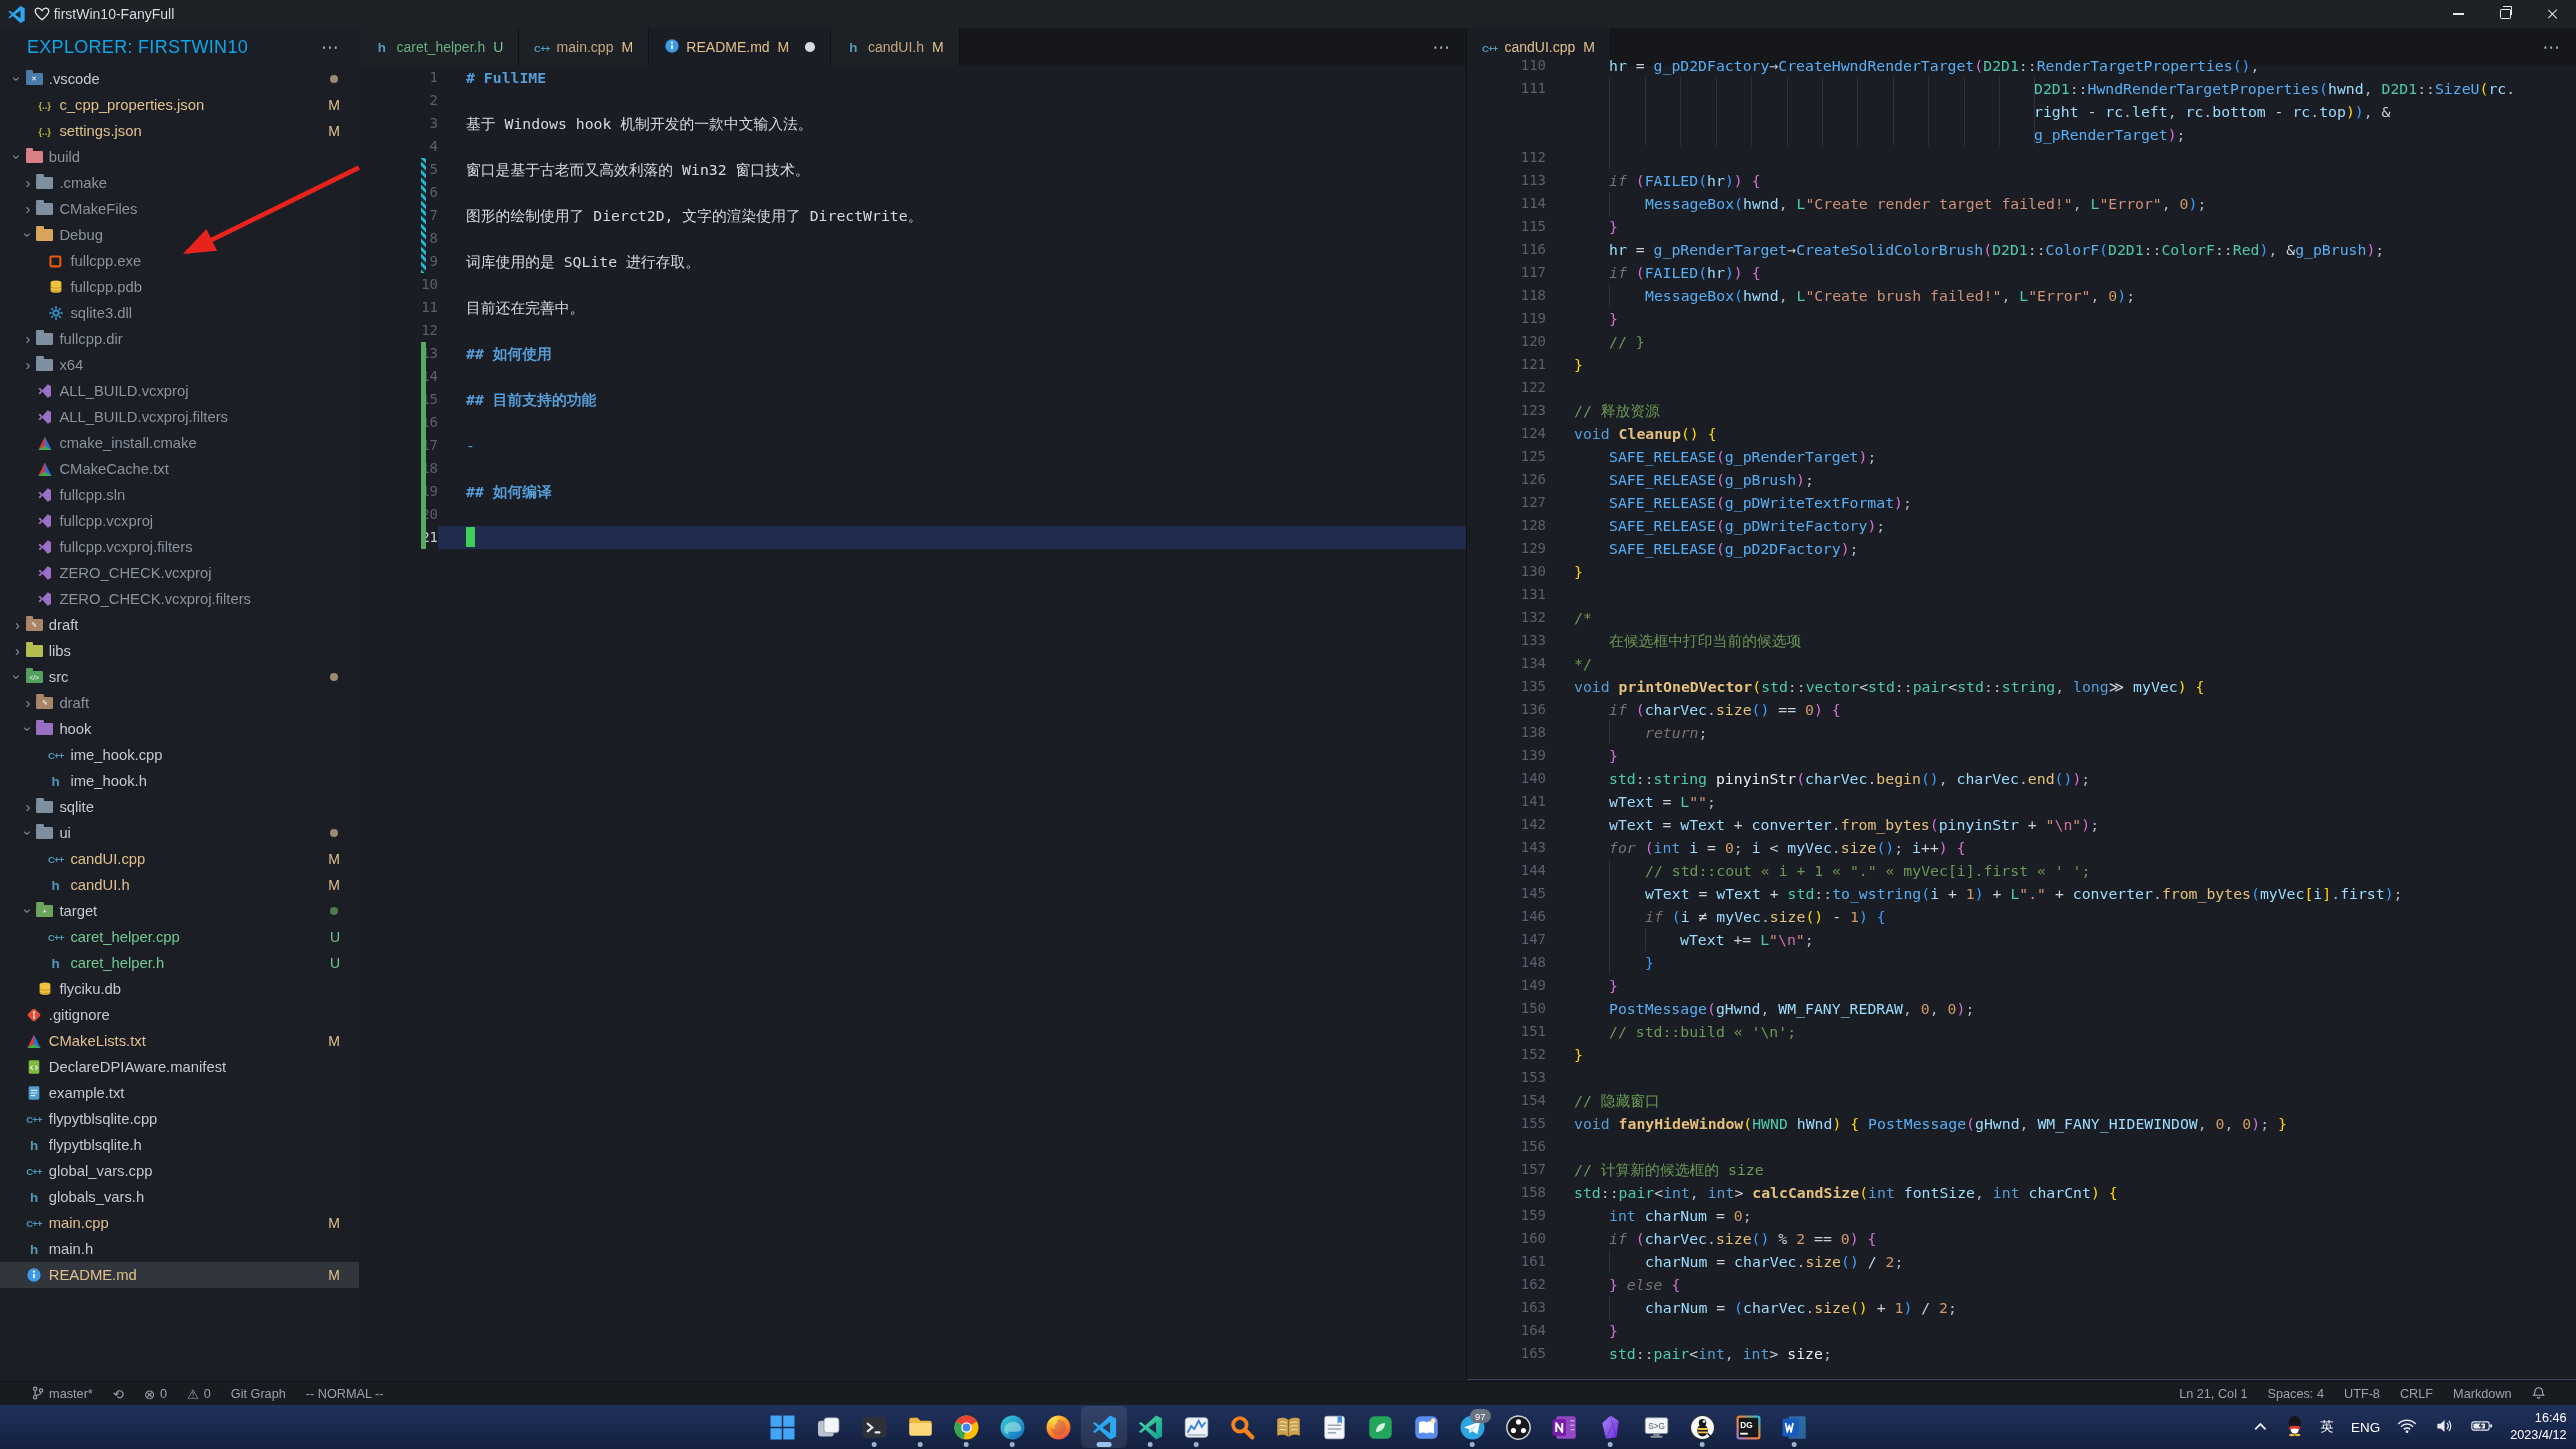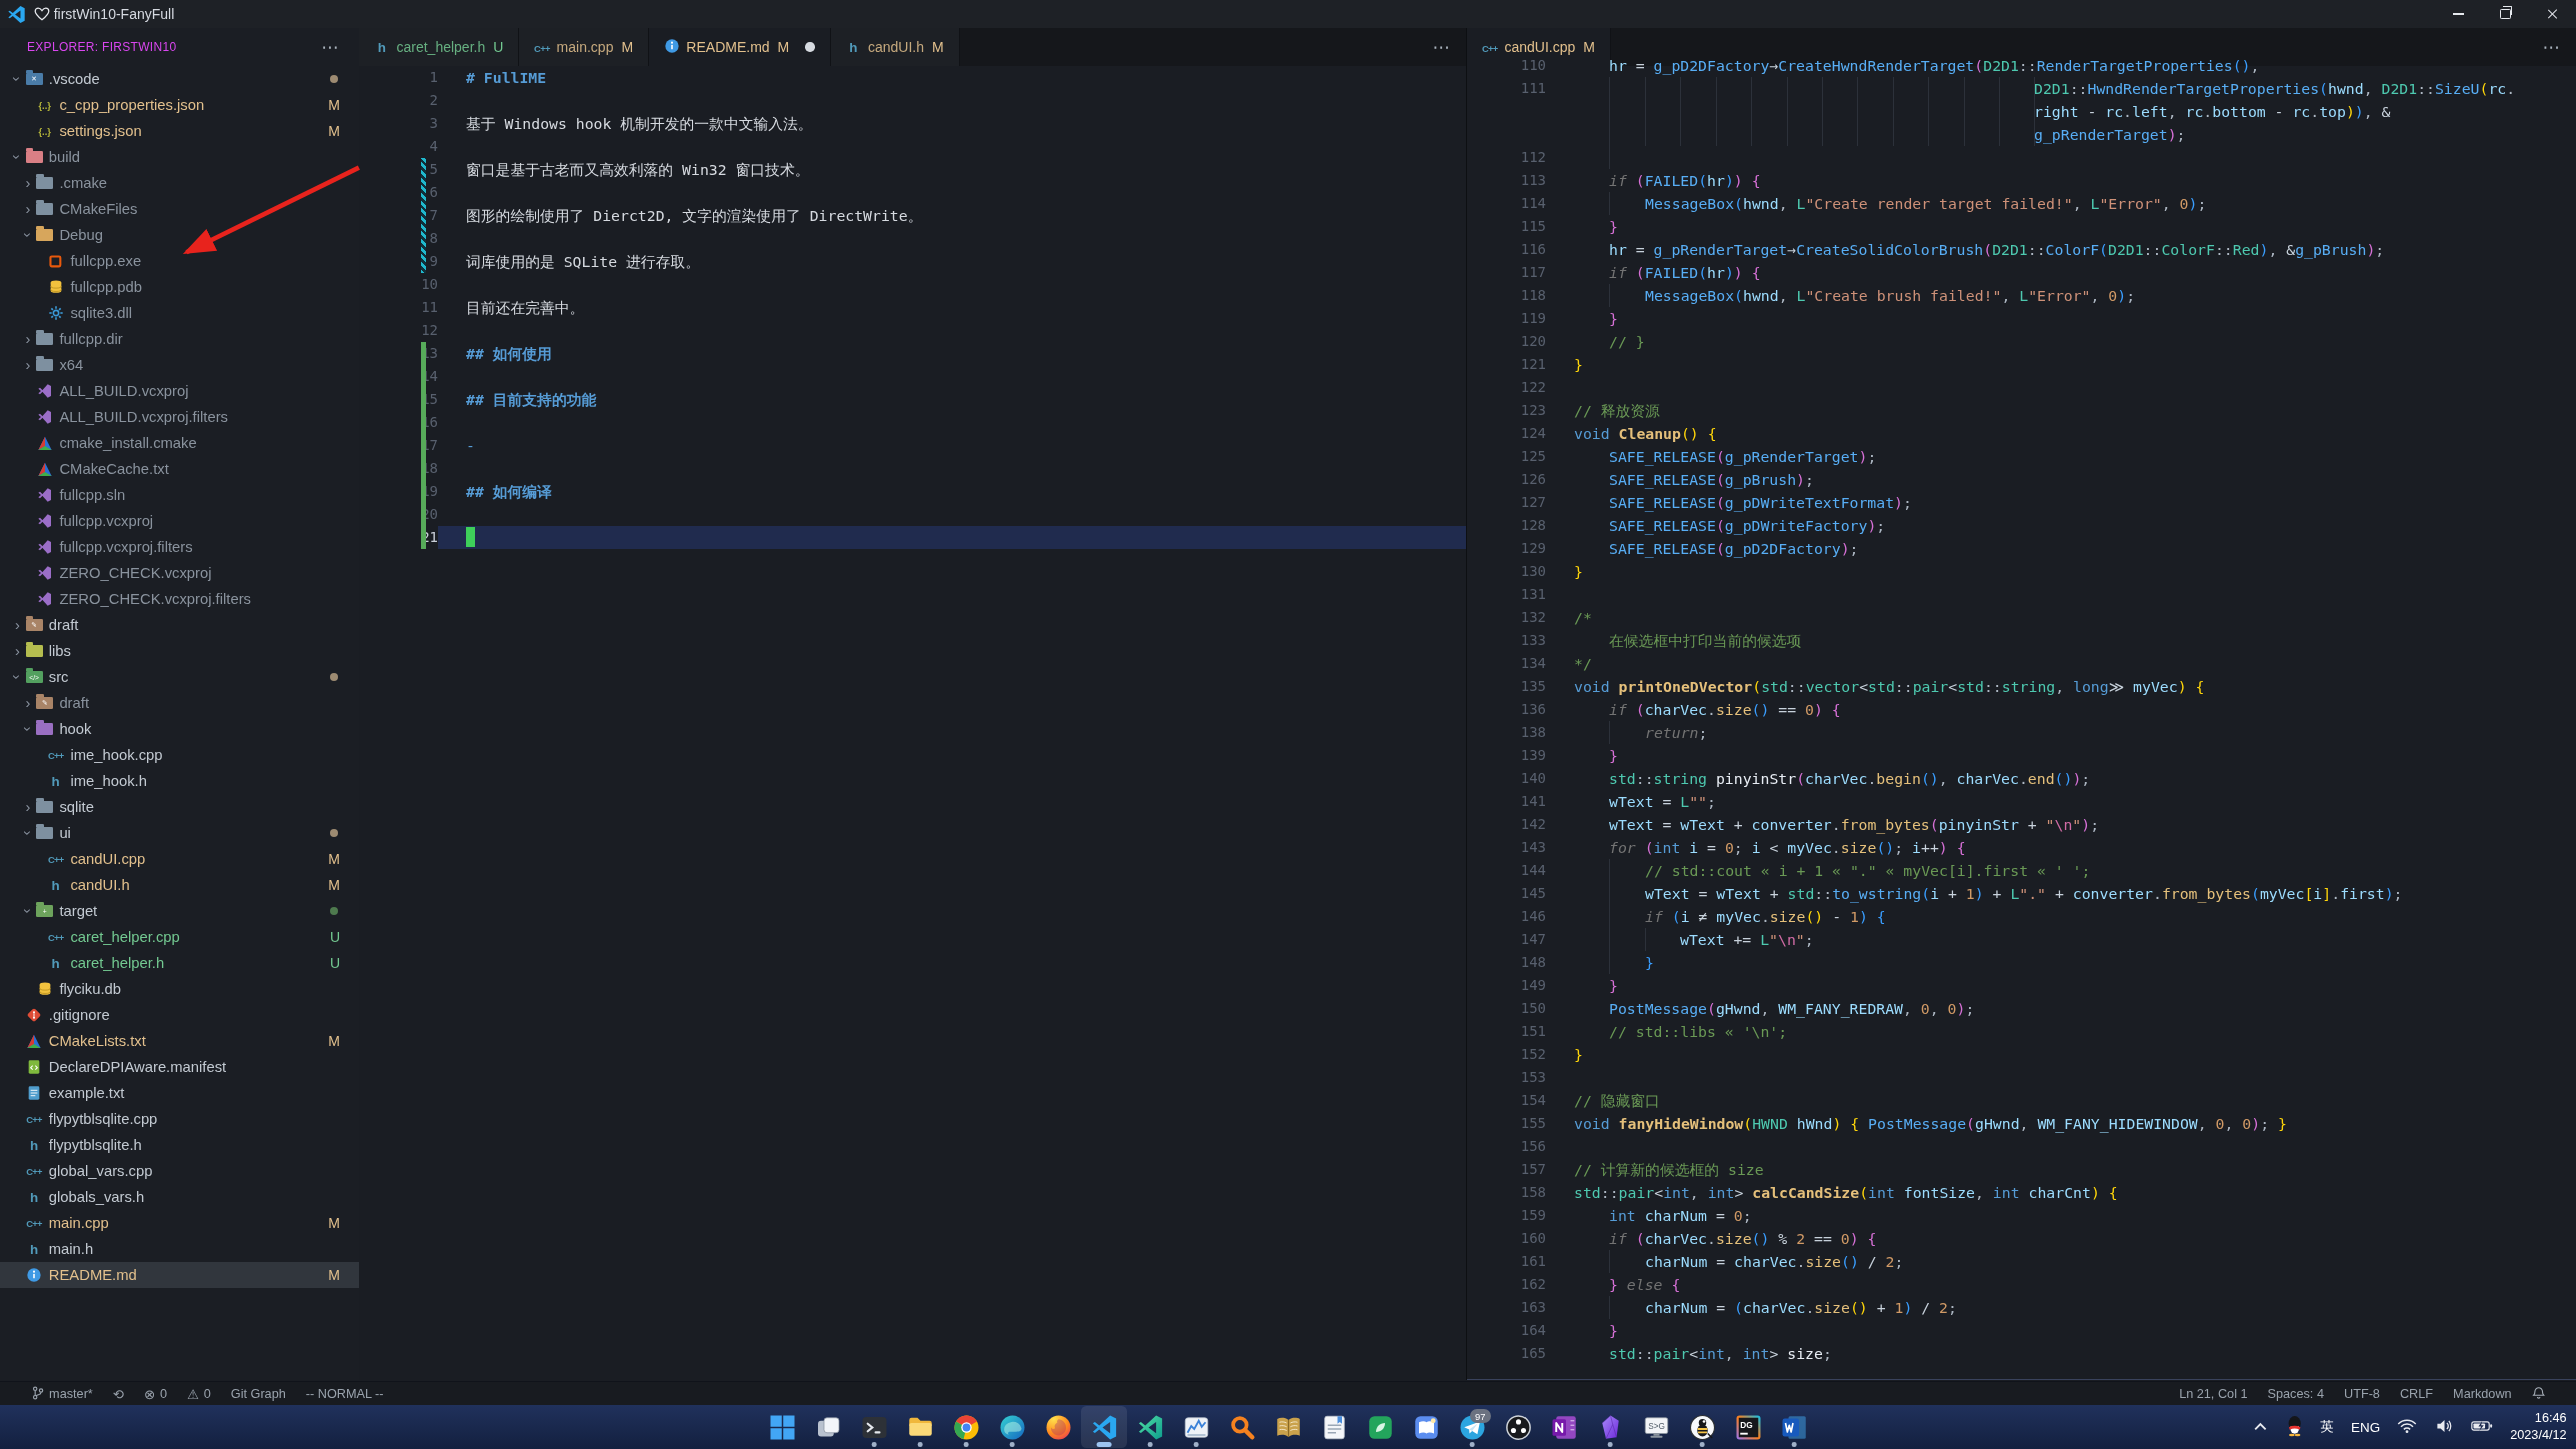--- a/index.html
+++ b/index.html
@@ -13,21 +13,21 @@
   .wbtn{width:47px;height:28px;display:flex;align-items:center;justify-content:center;}
   .wbtn .min{width:10.7px;height:1.3px;background:#e6e9ee;}
   .wbtn .restore{width:8.7px;height:8.7px;border:1px solid #e6e9ee;border-radius:1.3px;position:relative;}
   .wbtn .restore::before{content:"";position:absolute;left:2px;top:-3.4px;width:8px;height:8px;border:1px solid #e6e9ee;border-left:none;border-bottom:none;border-radius:0 1.3px 0 0;}
   .wbtn .close{position:relative;width:10.7px;height:10.7px;}
   .wbtn .close::before,.wbtn .close::after{content:"";position:absolute;left:4.7px;top:-0.7px;width:1.3px;height:12px;background:#e6e9ee;}
   .wbtn .close::before{transform:rotate(45deg);}  .wbtn .close::after{transform:rotate(-45deg);}
   
   #sidebar{position:absolute;left:0;top:28px;width:359px;height:1352px;background:#1b1e24;overflow:hidden;}
   #sb-header{height:38px;display:flex;align-items:center;justify-content:space-between;padding:0 19px 0 27px;}
-  #sb-title{font-size:12px;letter-spacing:0.3px;color:#d946ef;}
+  #sb-title{font-size:18px;letter-spacing:0.3px;color:#0ea5e9;}
   .dots3{color:#aab3bd;font-size:17.4px;letter-spacing:1.3px;}
   #tree{position:absolute;left:0;top:38px;right:0;}
   .trow{position:relative;height:26px;display:flex;align-items:center;font-size:14.8px;color:#c3cad2;}
   .trow.sel{background:#31363d;}
   .trow .chev{width:16px;text-align:center;color:#8a93a0;font-size:14.8px;flex:0 0 16px;}
   .chev.exp{display:inline-block;transform:rotate(90deg);}
   .trow .fico{flex:0 0 17.4px;height:16px;margin-right:6px;display:flex;align-items:center;justify-content:center;}
   .trow .lbl{white-space:nowrap;}
   .trow .badge{position:absolute;right:19px;font-size:14px;}
   .badge.M{color:#e2c08d;} .badge.U{color:#73c991;}
@@ -652,21 +652,21 @@
         <div class="crow"><span class="ln">141</span><span class="ct" style="padding-left: 35px;"><span class="tk-v">wText</span><span class="tk-o"> = </span><span class="tk-n">L</span><span class="tk-s">""</span><span class="tk-p">;</span></span></div>
         <div class="crow"><span class="ln">142</span><span class="ct" style="padding-left: 35px;"><span class="tk-v">wText</span><span class="tk-o"> = </span><span class="tk-v">wText</span><span class="tk-o"> + </span><span class="tk-v">converter</span><span class="tk-p">.</span><span class="tk-h">from_bytes</span><span class="tk-u">(</span><span class="tk-v">pinyinStr</span><span class="tk-o"> + </span><span class="tk-s">"</span><span class="tk-e">\n</span><span class="tk-s">"</span><span class="tk-u">)</span><span class="tk-p">;</span></span></div>
         <div class="crow"><span class="ln">143</span><span class="ct" style="padding-left: 35px;"><span class="tk-k">for</span><span class="tk-p"> </span><span class="tk-u">(</span><span class="tk-t">int</span><span class="tk-p"> </span><span class="tk-v">i</span><span class="tk-o"> = </span><span class="tk-m">0</span><span class="tk-p">; </span><span class="tk-v">i</span><span class="tk-o"> &lt; </span><span class="tk-v">myVec</span><span class="tk-p">.</span><span class="tk-h">size</span><span class="tk-b">()</span><span class="tk-p">; </span><span class="tk-v">i</span><span class="tk-o">++</span><span class="tk-u">)</span><span class="tk-p"> </span><span class="tk-u">{</span></span></div>
         <div class="crow"><span class="ln">144</span><span class="ct" style="padding-left: 71px;"><span class="guide" style="left: 35px;"></span><span class="tk-c">// std::cout « i + 1 « "." « myVec[i].first « ' ';</span></span></div>
         <div class="crow"><span class="ln">145</span><span class="ct" style="padding-left: 71px;"><span class="guide" style="left: 35px;"></span><span class="tk-v">wText</span><span class="tk-o"> = </span><span class="tk-v">wText</span><span class="tk-o"> + </span><span class="tk-n">std</span><span class="tk-p">::</span><span class="tk-f">to_wstring</span><span class="tk-b">(</span><span class="tk-v">i</span><span class="tk-o"> + </span><span class="tk-m">1</span><span class="tk-b">)</span><span class="tk-o"> + </span><span class="tk-n">L</span><span class="tk-s">"."</span><span class="tk-o"> + </span><span class="tk-v">converter</span><span class="tk-p">.</span><span class="tk-h">from_bytes</span><span class="tk-b">(</span><span class="tk-v">myVec</span><span class="tk-y">[</span><span class="tk-v">i</span><span class="tk-y">]</span><span class="tk-p">.</span><span class="tk-v">first</span><span class="tk-b">)</span><span class="tk-p">;</span></span></div>
         <div class="crow"><span class="ln">146</span><span class="ct" style="padding-left: 71px;"><span class="guide" style="left: 35px;"></span><span class="tk-k">if</span><span class="tk-p"> </span><span class="tk-b">(</span><span class="tk-v">i</span><span class="tk-o"> ≠ </span><span class="tk-v">myVec</span><span class="tk-p">.</span><span class="tk-h">size</span><span class="tk-y">()</span><span class="tk-o"> - </span><span class="tk-m">1</span><span class="tk-b">)</span><span class="tk-p"> </span><span class="tk-b">{</span></span></div>
         <div class="crow"><span class="ln">147</span><span class="ct" style="padding-left: 106px;"><span class="guide" style="left: 35px;"></span><span class="guide" style="left: 71px;"></span><span class="tk-v">wText</span><span class="tk-o"> += </span><span class="tk-n">L</span><span class="tk-s">"</span><span class="tk-e">\n</span><span class="tk-s">"</span><span class="tk-p">;</span></span></div>
         <div class="crow"><span class="ln">148</span><span class="ct" style="padding-left: 71px;"><span class="guide" style="left: 35px;"></span><span class="tk-b">}</span></span></div>
         <div class="crow"><span class="ln">149</span><span class="ct" style="padding-left: 35px;"><span class="tk-u">}</span></span></div>
         <div class="crow"><span class="ln">150</span><span class="ct" style="padding-left: 35px;"><span class="tk-f">PostMessage</span><span class="tk-u">(</span><span class="tk-v">gHwnd</span><span class="tk-p">, </span><span class="tk-v">WM_FANY_REDRAW</span><span class="tk-p">, </span><span class="tk-m">0</span><span class="tk-p">, </span><span class="tk-m">0</span><span class="tk-u">)</span><span class="tk-p">;</span></span></div>
-        <div class="crow"><span class="ln">151</span><span class="ct" style="padding-left: 35px;"><span class="tk-c">// std::libs « '\n';</span></span></div>
+        <div class="crow"><span class="ln">151</span><span class="ct" style="padding-left: 35px;"><span class="tk-c">// std::build « '\n';</span></span></div>
         <div class="crow"><span class="ln">152</span><span class="ct" style="padding-left: 0px;"><span class="tk-y">}</span></span></div>
         <div class="crow"><span class="ln">153</span><span class="ct" style="padding-left: 0px;"></span></div>
         <div class="crow"><span class="ln">154</span><span class="ct" style="padding-left: 0px;"><span class="tk-c">// 隐藏窗口</span></span></div>
         <div class="crow"><span class="ln">155</span><span class="ct" style="padding-left: 0px;"><span class="tk-t">void</span><span class="tk-p"> </span><span class="tk-d">fanyHideWindow</span><span class="tk-y">(</span><span class="tk-n">HWND</span><span class="tk-p"> </span><span class="tk-v">hWnd</span><span class="tk-y">)</span><span class="tk-p"> </span><span class="tk-y">{</span><span class="tk-p"> </span><span class="tk-f">PostMessage</span><span class="tk-u">(</span><span class="tk-v">gHwnd</span><span class="tk-p">, </span><span class="tk-v">WM_FANY_HIDEWINDOW</span><span class="tk-p">, </span><span class="tk-m">0</span><span class="tk-p">, </span><span class="tk-m">0</span><span class="tk-u">)</span><span class="tk-p">;</span><span class="tk-p"> </span><span class="tk-y">}</span></span></div>
         <div class="crow"><span class="ln">156</span><span class="ct" style="padding-left: 0px;"></span></div>
         <div class="crow"><span class="ln">157</span><span class="ct" style="padding-left: 0px;"><span class="tk-c">// 计算新的候选框的 size</span></span></div>
         <div class="crow"><span class="ln">158</span><span class="ct" style="padding-left: 0px;"><span class="tk-n">std</span><span class="tk-p">::</span><span class="tk-n">pair</span><span class="tk-o">&lt;</span><span class="tk-t">int</span><span class="tk-p">, </span><span class="tk-t">int</span><span class="tk-o">&gt;</span><span class="tk-p"> </span><span class="tk-d">calcCandSize</span><span class="tk-y">(</span><span class="tk-t">int</span><span class="tk-p"> </span><span class="tk-v">fontSize</span><span class="tk-p">, </span><span class="tk-t">int</span><span class="tk-p"> </span><span class="tk-v">charCnt</span><span class="tk-y">)</span><span class="tk-p"> </span><span class="tk-y">{</span></span></div>
         <div class="crow"><span class="ln">159</span><span class="ct" style="padding-left: 35px;"><span class="tk-t">int</span><span class="tk-p"> </span><span class="tk-v">charNum</span><span class="tk-o"> = </span><span class="tk-m">0</span><span class="tk-p">;</span></span></div>
         <div class="crow"><span class="ln">160</span><span class="ct" style="padding-left: 35px;"><span class="tk-k">if</span><span class="tk-p"> </span><span class="tk-u">(</span><span class="tk-v">charVec</span><span class="tk-p">.</span><span class="tk-h">size</span><span class="tk-b">()</span><span class="tk-o"> % </span><span class="tk-m">2</span><span class="tk-o"> == </span><span class="tk-m">0</span><span class="tk-u">)</span><span class="tk-p"> </span><span class="tk-u">{</span></span></div>
         <div class="crow"><span class="ln">161</span><span class="ct" style="padding-left: 71px;"><span class="guide" style="left: 35px;"></span><span class="tk-v">charNum</span><span class="tk-o"> = </span><span class="tk-v">charVec</span><span class="tk-p">.</span><span class="tk-h">size</span><span class="tk-b">()</span><span class="tk-o"> / </span><span class="tk-m">2</span><span class="tk-p">;</span></span></div>

